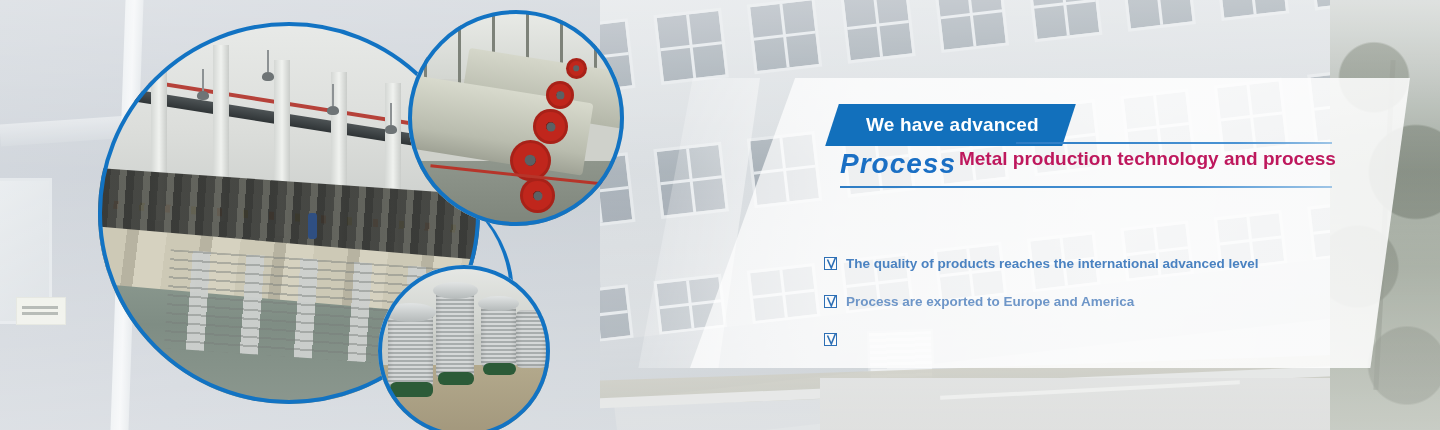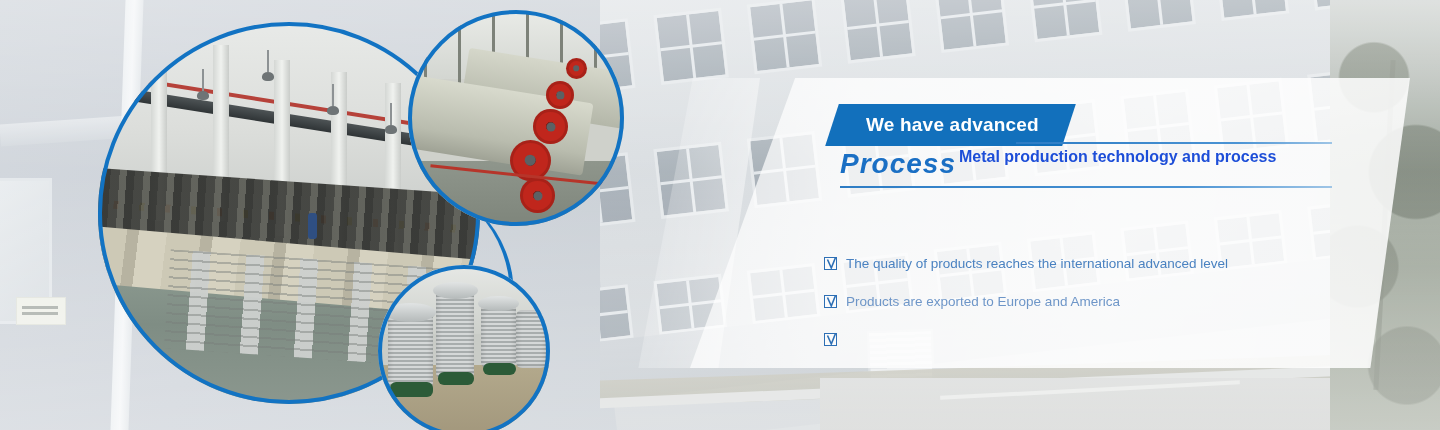--- a/index.html
+++ b/index.html
@@ -318,32 +318,32 @@
   .rule-1{left:1016px;top:142px;width:316px;}
   .rule-2{left:840px;top:186px;width:492px;}
 
   
   .row2{position:absolute;left:840px;top:148px;height:36px;display:flex;align-items:flex-start;}
   .process{
     color:#1a6fc4;font-size:28px;font-style:italic;font-weight:bold;
     letter-spacing:1px;white-space:nowrap;
   }
   .process-desc{
-    color:#1d4ed8;font-size:16px;font-weight:bold;margin-left:3px;white-space:nowrap;
+    color:#be185d;font-size:19px;font-weight:bold;margin-left:3px;white-space:nowrap;
   }
 
   
   .headline{
     position:absolute;left:814px;top:200px;
     color:#3c3c3c;font-size:30px;font-weight:normal;letter-spacing:.2px;
     white-space:nowrap;
   }
 
   
-  .bullets{position:absolute;left:824px;top:250px;}
+  .bullets{position:absolute;left:824px;top:250px;font-weight:bold;}
   .bullet{display:flex;align-items:center;height:26px;margin-bottom:12px;}
   .chk{
     flex:0 0 auto;width:13px;height:13px;
     border:1px solid #2d6fb5;box-sizing:border-box;
     position:relative;margin-right:9px;
     background:rgba(255,255,255,.45);
   }
   .chk svg{position:absolute;left:0;top:-2px;}
   .bullet-text{
     color:#4d81bd;font-size:13.5px;white-space:nowrap;
@@ -514,21 +514,21 @@
         </span>
         <span class="bullet-text">The quality of products reaches the international advanced level</span>
       </div>
 
       <div class="bullet b2">
         <span class="chk">
           <svg width="13" height="15" viewBox="0 0 13 15">
             <path d="M2.5 3.5 L6.3 12 L10.6 1.2" fill="none" stroke="#2d6fb5" stroke-width="1.6"></path>
           </svg>
         </span>
-        <span class="bullet-text">Products are exported to Europe and America</span>
+        <span class="bullet-text">Process are exported to Europe and America</span>
       </div>
 
       <div class="bullet b3">
         <span class="chk">
           <svg width="13" height="15" viewBox="0 0 13 15">
             <path d="M2.5 3.5 L6.3 12 L10.6 1.2" fill="none" stroke="#2d6fb5" stroke-width="1.6"></path>
           </svg>
         </span>
       </div>
 

